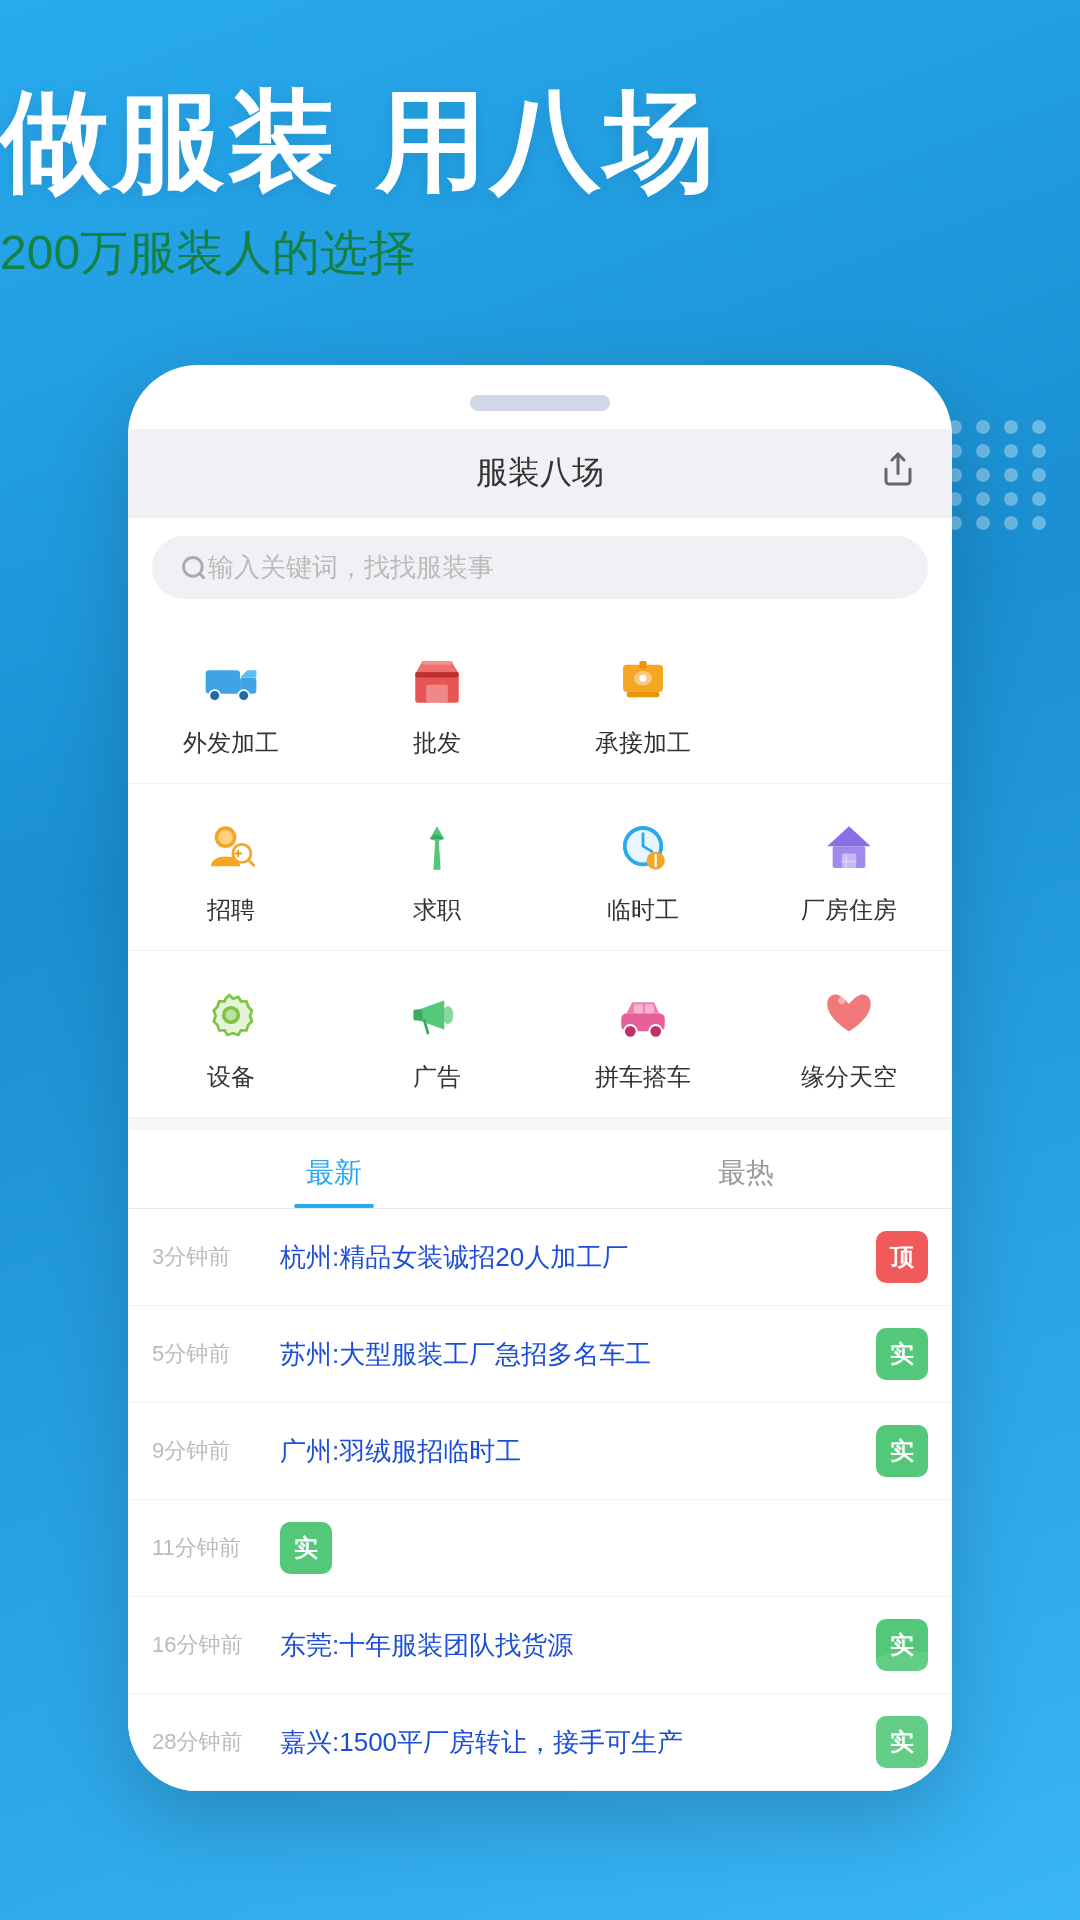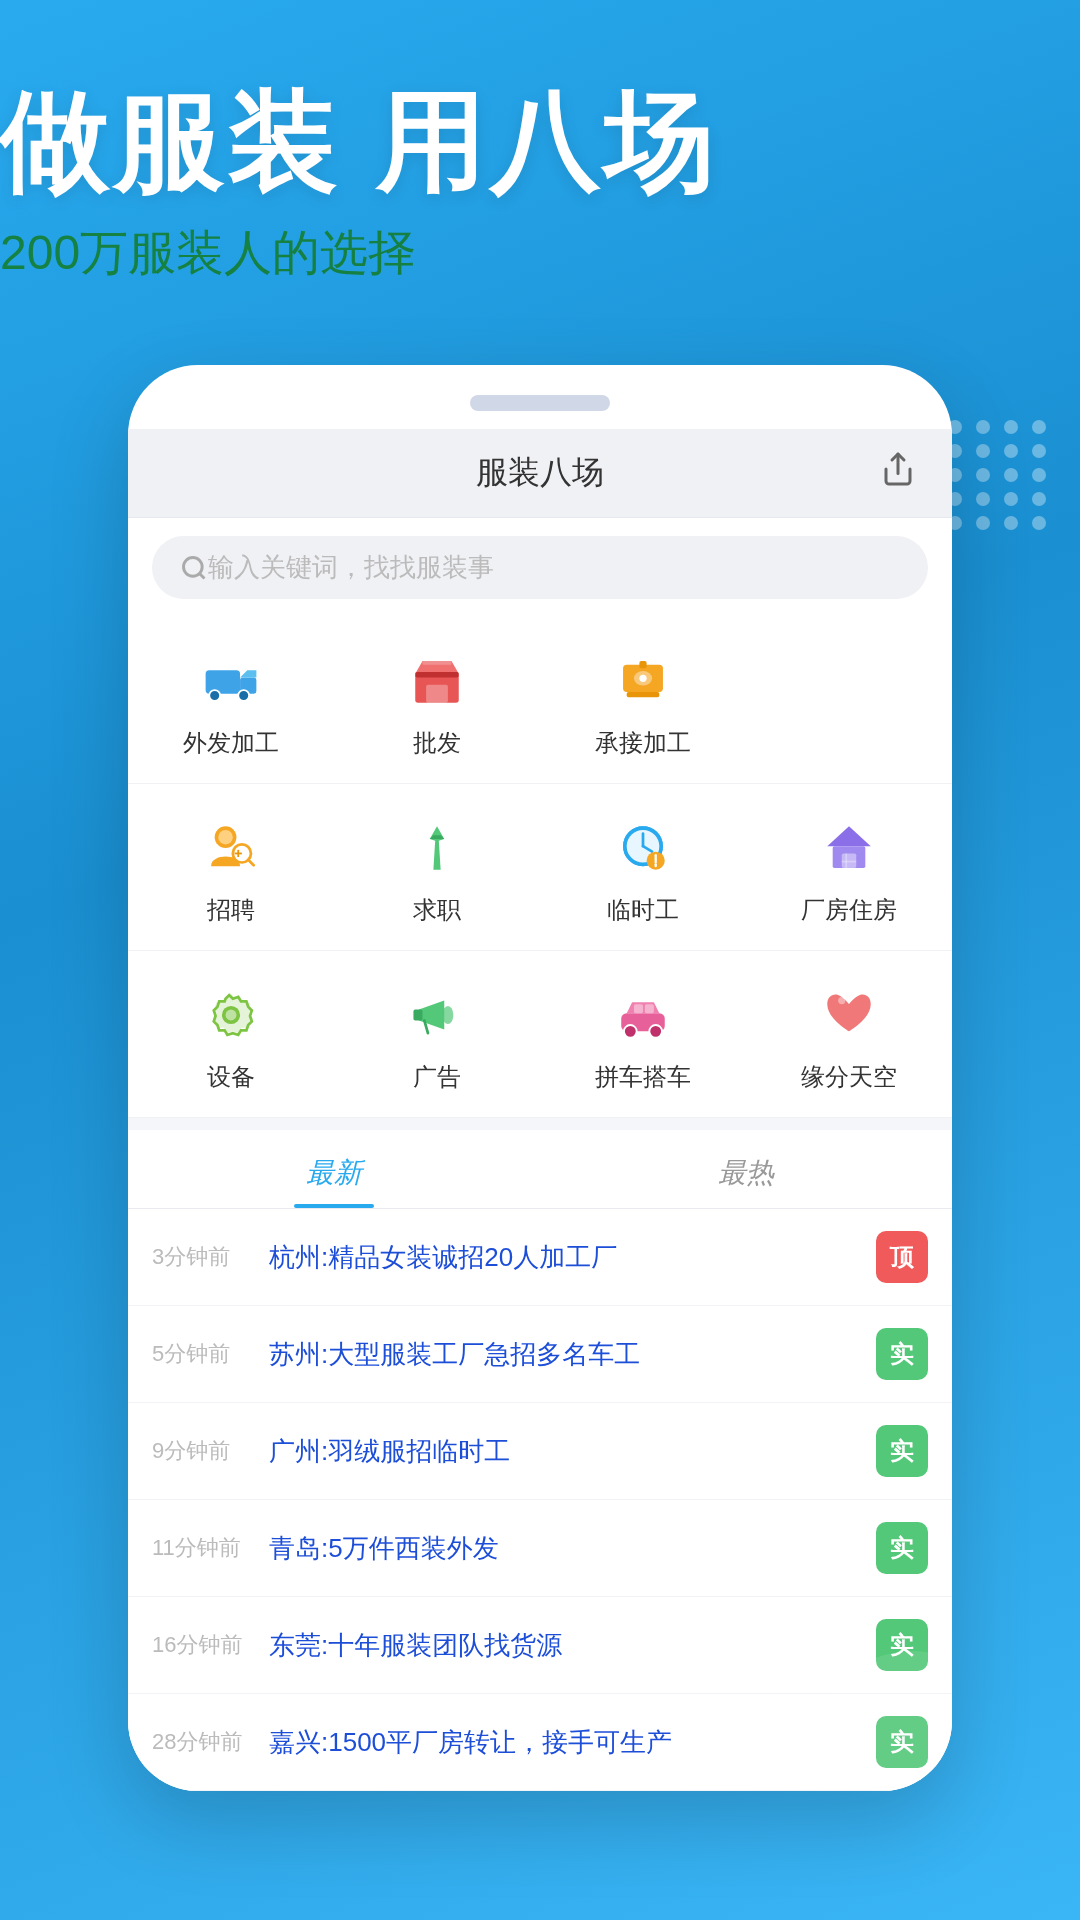--- a/index.html
+++ b/index.html
@@ -169,21 +169,20 @@
       margin-top: 2px;
     }
     .tab-item {
       flex: 1;
       text-align: center;
       padding: 22px 0 16px;
       font-size: 28px;
       color: #999;
       position: relative;
       cursor: pointer;
-      font-style: italic;
     }
     .tab-item.active {
       color: #29aaef;
     }
     .tab-item.active::after {
       content: '';
       position: absolute;
       bottom: 0;
       left: 50%;
       transform: translateX(-50%);
@@ -195,21 +194,21 @@
 
     
     .feed-list {
       background: #fff;
     }
     .feed-item {
       display: flex;
       align-items: center;
       padding: 22px 24px;
       border-bottom: 1px solid #f2f3f7;
-      gap: 7px;
+      gap: 18px;
     }
     .feed-time {
       font-size: 22px;
       color: #bbb;
       min-width: 110px;
       flex-shrink: 0;
     }
     .feed-content {
       flex: 1;
       font-size: 26px;
@@ -484,21 +483,20 @@
         <span class="feed-content">苏州:大型服装工厂急招多名车工</span>
         <div class="feed-badge badge-green">实</div>
       </div>
       <div class="feed-item">
         <span class="feed-time">9分钟前</span>
         <span class="feed-content">广州:羽绒服招临时工</span>
         <div class="feed-badge badge-green">实</div>
       </div>
       <div class="feed-item">
         <span class="feed-time">11分钟前</span>
-        <span class="feed-content">青岛:5万件西装外发</span>
         <div class="feed-badge badge-green">实</div>
       </div>
       <div class="feed-item">
         <span class="feed-time">16分钟前</span>
         <span class="feed-content">东莞:十年服装团队找货源</span>
         <div class="feed-badge badge-green">实</div>
       </div>
       <div class="feed-item">
         <span class="feed-time">28分钟前</span>
         <span class="feed-content">嘉兴:1500平厂房转让，接手可生产</span>

